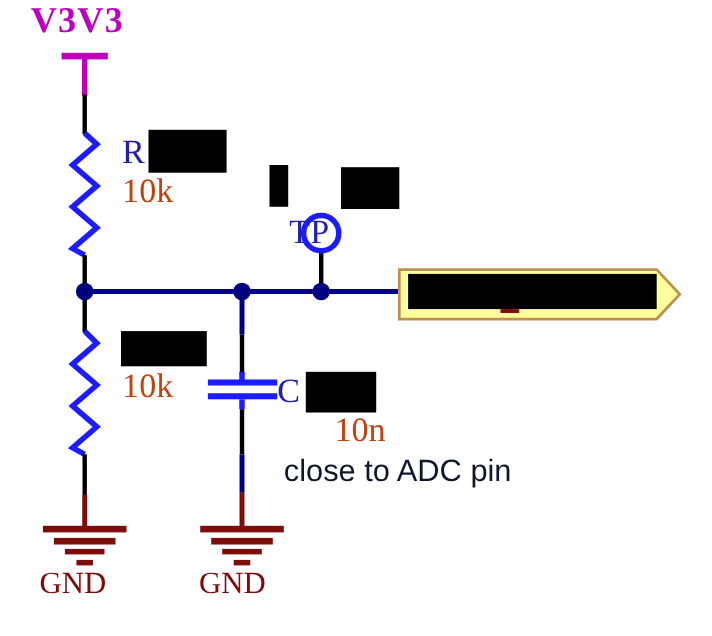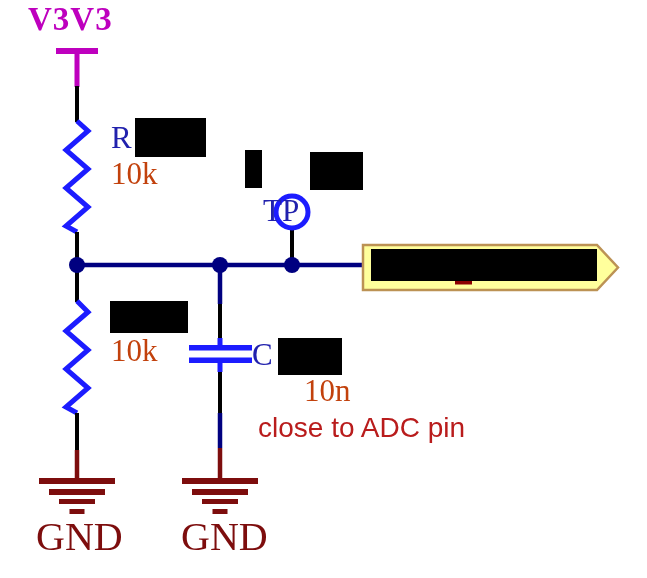--- a/index.html
+++ b/index.html
@@ -5,22 +5,22 @@
   html,body{margin:0;padding:0;background:#fff;}
   #canvas{
     position:relative;width:647px;height:578px;background:#ffffff;overflow:hidden;
     font-family:"Liberation Serif", serif;
   }
   #schem-svg{position:absolute;left:0;top:0;}
   .txt{position:absolute;line-height:1;white-space:nowrap;}
   .net-power{color:#BE00BE;font-weight:bold;font-size:33px;letter-spacing:1px;}
   .designator{color:#2121AD;font-size:31px;}
   .valuetxt{color:#c2410c;font-size:31px;}
-  .gndtxt{color:#7D0D0D;font-size:40px;}
-  .note{color:#b91c1c;font-size:28px;font-family:"Liberation Sans", sans-serif;}
+  .gndtxt{color:#7D0D0D;font-size:28px;}
+  .note{color:#0f172a;font-size:28px;font-family:"Liberation Sans", sans-serif;}
   .redact{position:absolute;background:#000;}
 </style>
 </head>
 <body>
 
 <div id="canvas">
 
   <svg id="schem-svg" width="647" height="578" viewBox="0 0 647 578">
 
     <g>

